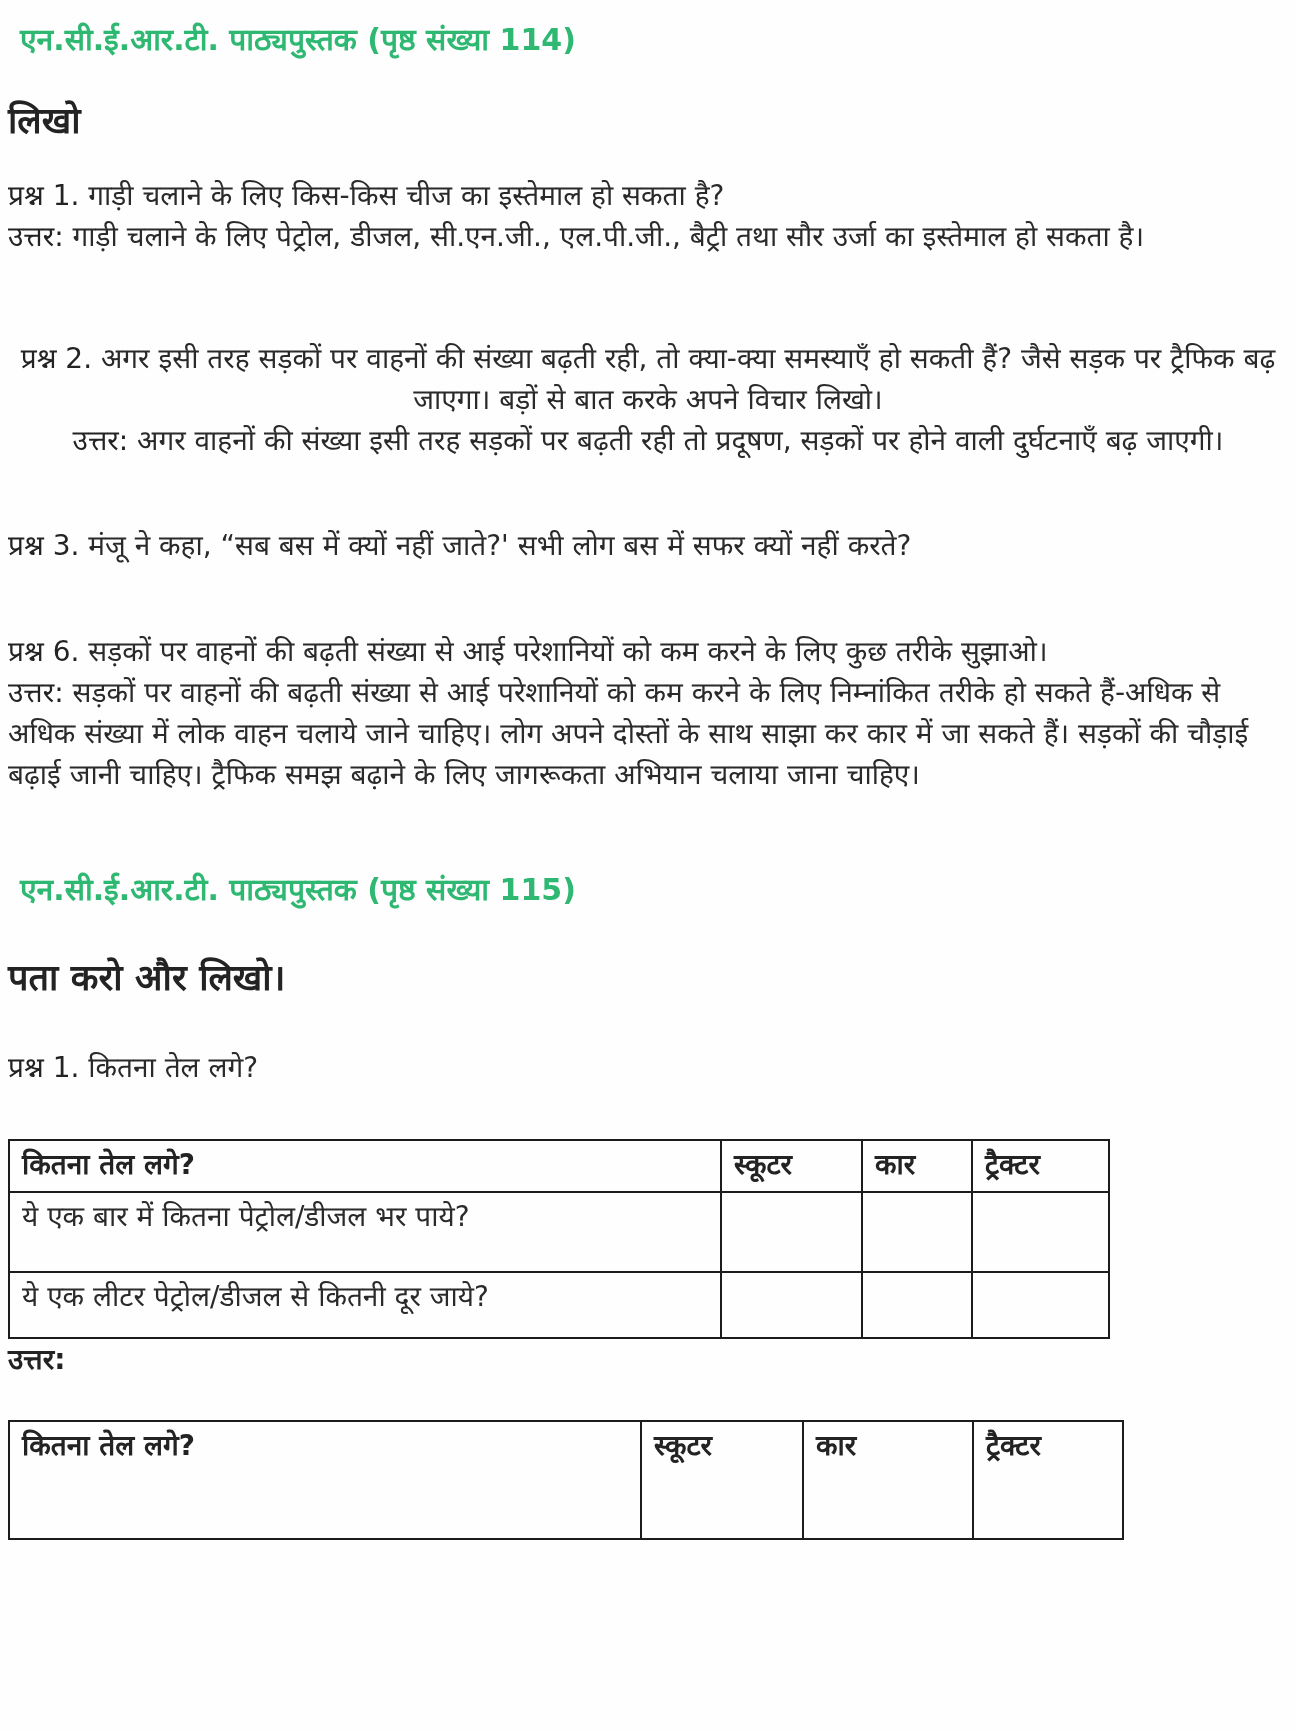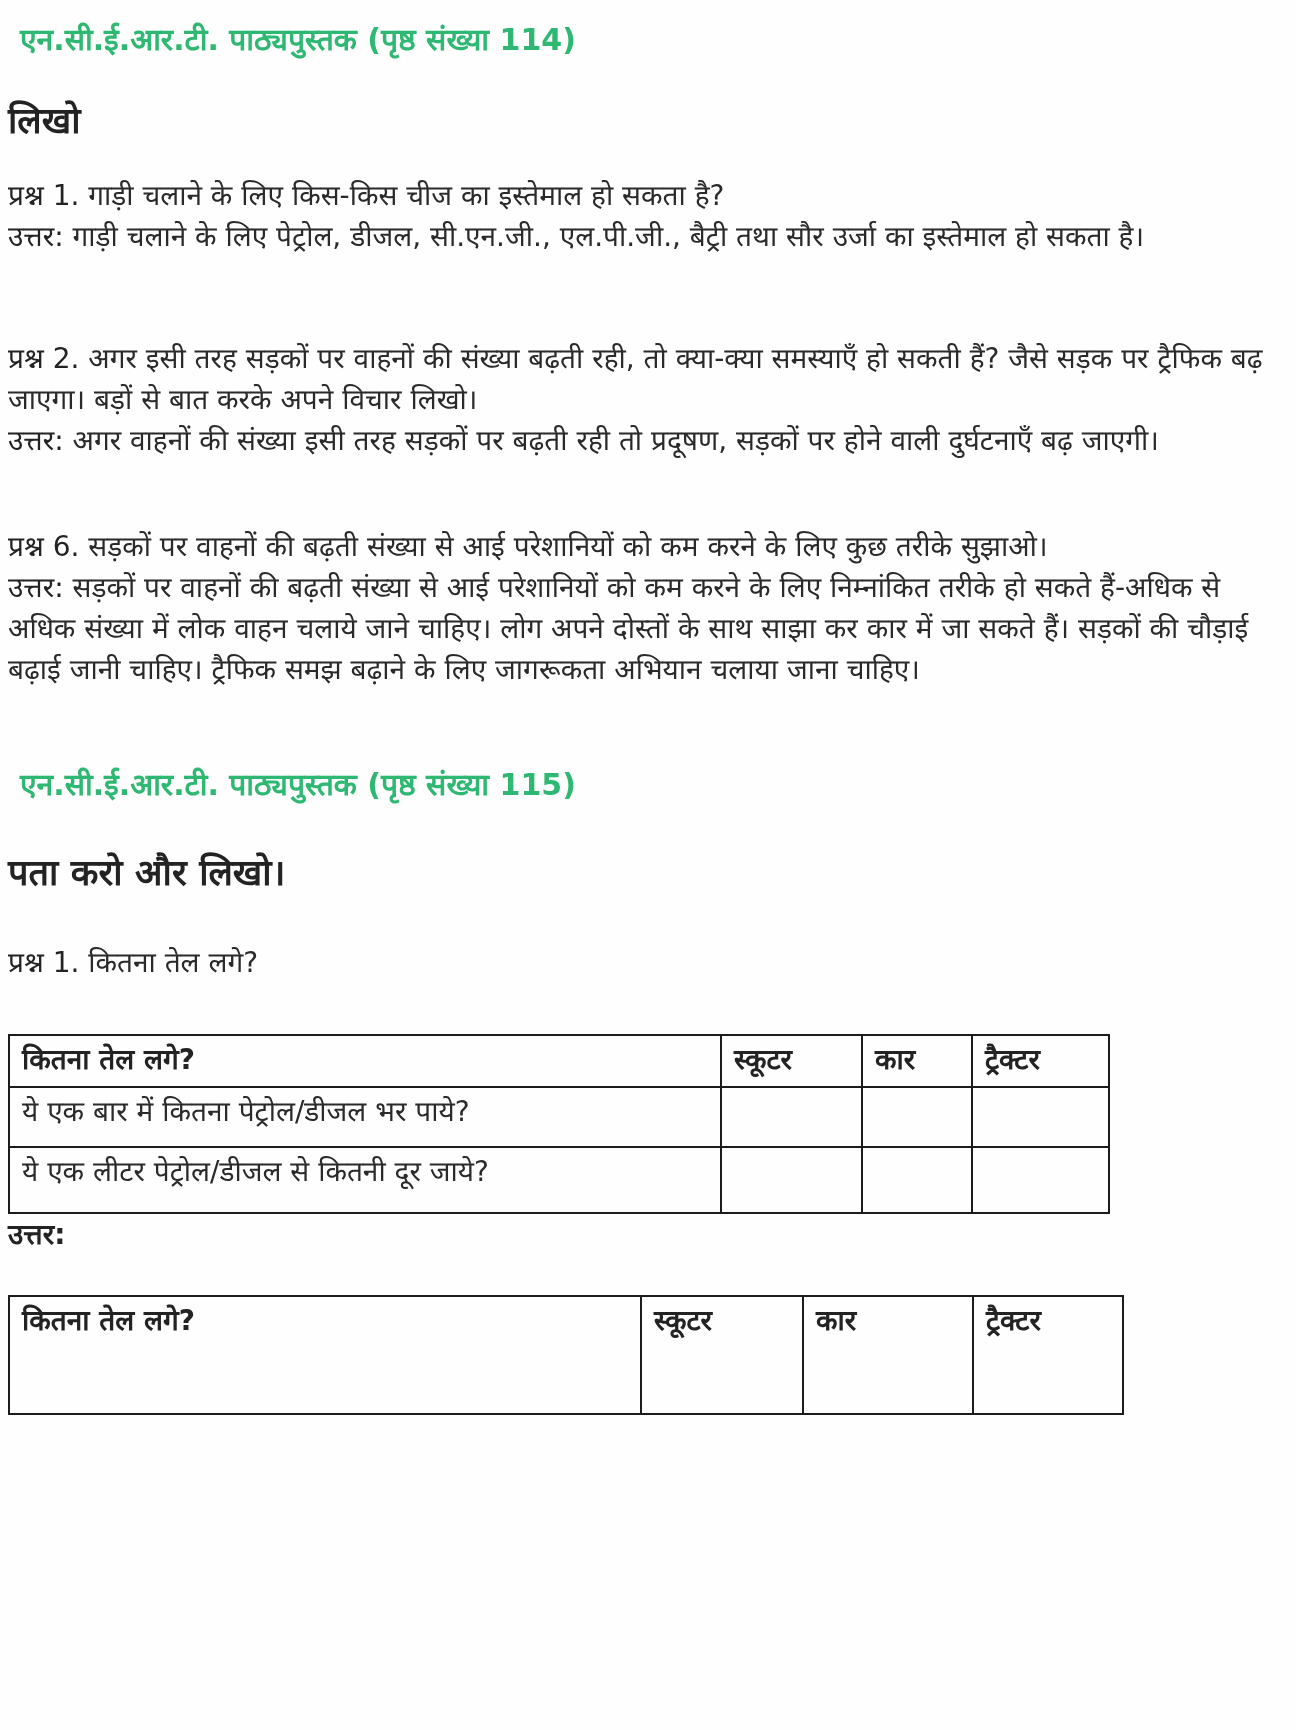--- a/index.html
+++ b/index.html
@@ -32,21 +32,21 @@
     line-height: 41px;
     margin: 0;
     max-width: 1284px;
   }
   .qa-block p { margin: 0; }
   .prefix { font-weight: 400; color: #232323; }
 
   
   .mt-likho   { margin-top: 38px; }
   .mt-q1      { margin-top: 33px; }
-  .mt-q2      { margin-top: 81px; }
+  .mt-q2      { margin-top: 81px; text-align: center; }
   .mt-q3      { margin-top: 64px; }
   .mt-q4      { margin-top: 65px; }
   .mt-h2      { margin-top: 73px; }
   .mt-sub2    { margin-top: 45px; }
   .mt-q1b     { margin-top: 48px; }
   .mt-table1  { margin-top: 51px; }
   .mt-uttar   { margin-top: 13px; }
   .mt-table2  { margin-top: 40px; }
 
   table {
@@ -65,21 +65,21 @@
     white-space: nowrap;
   }
   th { font-weight: 700; color: #232323; }
 
   .table-one { width: 1100px; }
   .table-one .c-main { width: 712px; }
   .table-one .c-s { width: 141px; }
   .table-one .c-k { width: 110px; }
   .table-one .c-t { width: 137px; }
   .table-one tr.hdr th { height: 52px; }
-  .table-one tr.r1 td { height: 60px; }
+  .table-one tr.r1 td { height: 80px; }
   .table-one tr.r2 td { height: 66px; }
 
   .table-two { width: 1114px; }
   .table-two .c-main { width: 632px; }
   .table-two .c-s { width: 162px; }
   .table-two .c-k { width: 170px; }
   .table-two .c-t { width: 150px; }
   .table-two tr.hdr th { height: 118px; }
 
   .answer-label {
@@ -103,20 +103,21 @@
     <p><span class="prefix">प्रश्न 1.</span> <span>गाड़ी चलाने के लिए किस-किस चीज का इस्तेमाल हो सकता है?</span></p>
     <p><span class="prefix">उत्तर:</span> <span>गाड़ी चलाने के लिए पेट्रोल, डीजल, सी.एन.जी., एल.पी.जी., बैट्री तथा सौर उर्जा का इस्तेमाल हो सकता है।</span></p>
   </div>
 
   <div class="qa-block mt-q2">
     <p><span class="prefix">प्रश्न 2.</span> <span>अगर इसी तरह सड़कों पर वाहनों की संख्या बढ़ती रही, तो क्या-क्या समस्याएँ हो सकती हैं? जैसे सड़क पर ट्रैफिक बढ़ जाएगा। बड़ों से बात करके अपने विचार लिखो।</span></p>
     <p><span class="prefix">उत्तर:</span> <span>अगर वाहनों की संख्या इसी तरह सड़कों पर बढ़ती रही तो प्रदूषण, सड़कों पर होने वाली दुर्घटनाएँ बढ़ जाएगी।</span></p>
   </div>
 
   <div class="qa-block mt-q3">
+    <p><span class="prefix">प्रश्न 3.</span> <span>मंजू ने कहा, “सब बस में क्यों नहीं जाते?' सभी लोग बस में सफर क्यों नहीं करते?</span></p>
   </div>
 
   <div class="qa-block mt-q4">
     <p><span class="prefix">प्रश्न 6.</span> <span>सड़कों पर वाहनों की बढ़ती संख्या से आई परेशानियों को कम करने के लिए कुछ तरीके सुझाओ।</span></p>
     <p><span class="prefix">उत्तर:</span> <span>सड़कों पर वाहनों की बढ़ती संख्या से आई परेशानियों को कम करने के लिए निम्नांकित तरीके हो सकते हैं-अधिक से अधिक संख्या में लोक वाहन चलाये जाने चाहिए। लोग अपने दोस्तों के साथ साझा कर कार में जा सकते हैं। सड़कों की चौड़ाई बढ़ाई जानी चाहिए। ट्रैफिक समझ बढ़ाने के लिए जागरूकता अभियान चलाया जाना चाहिए।</span></p>
   </div>
 
   <h2 class="green-heading mt-h2">एन.सी.ई.आर.टी. पाठ्यपुस्तक (पृष्ठ संख्या 115)</h2>
 
   <h3 class="subheading mt-sub2">पता करो और लिखो।</h3>

